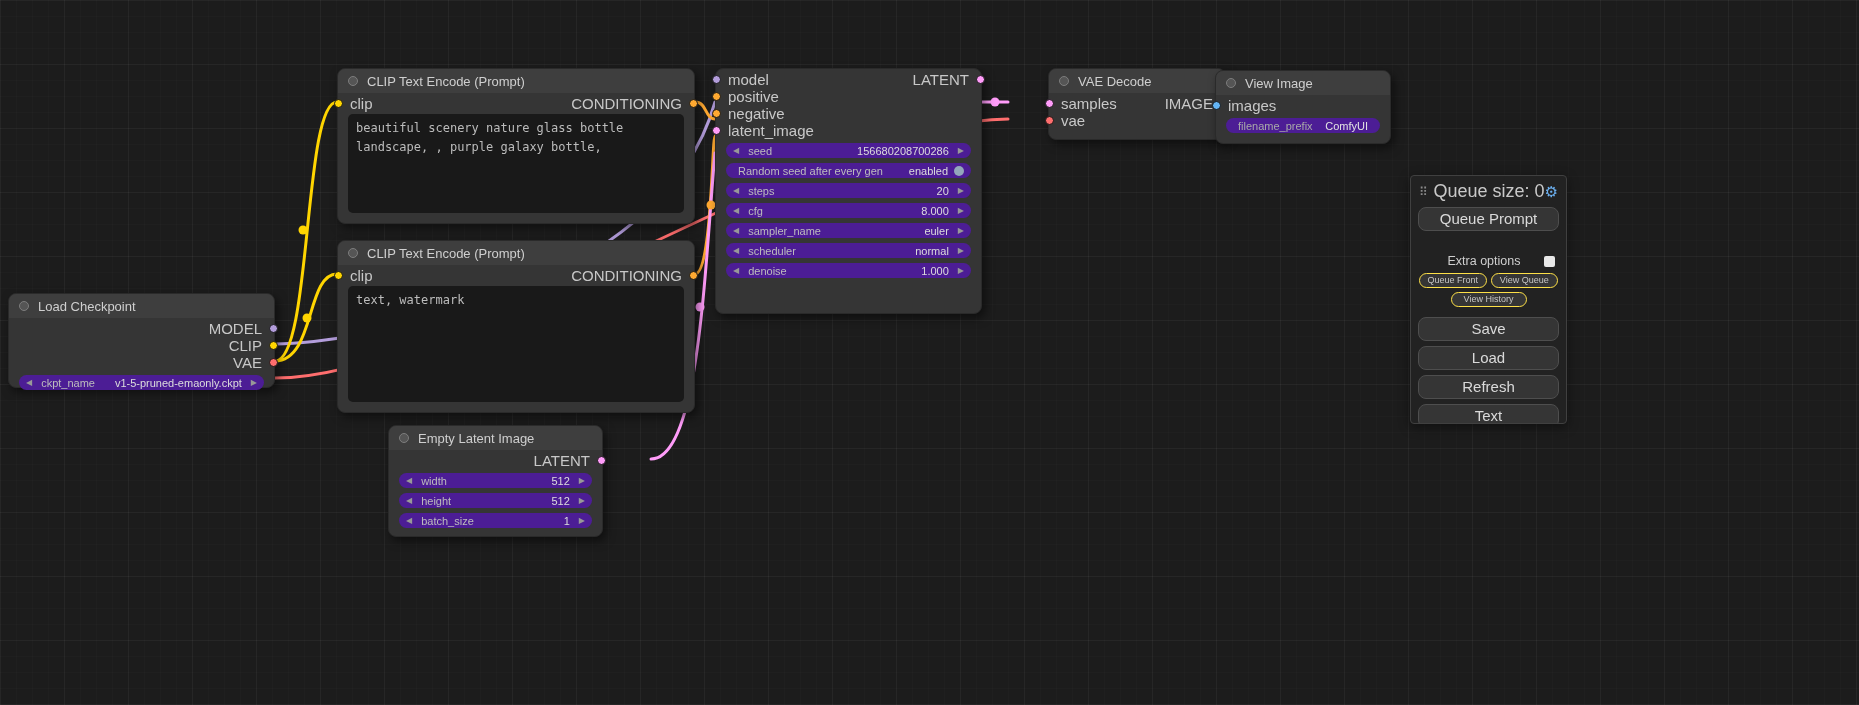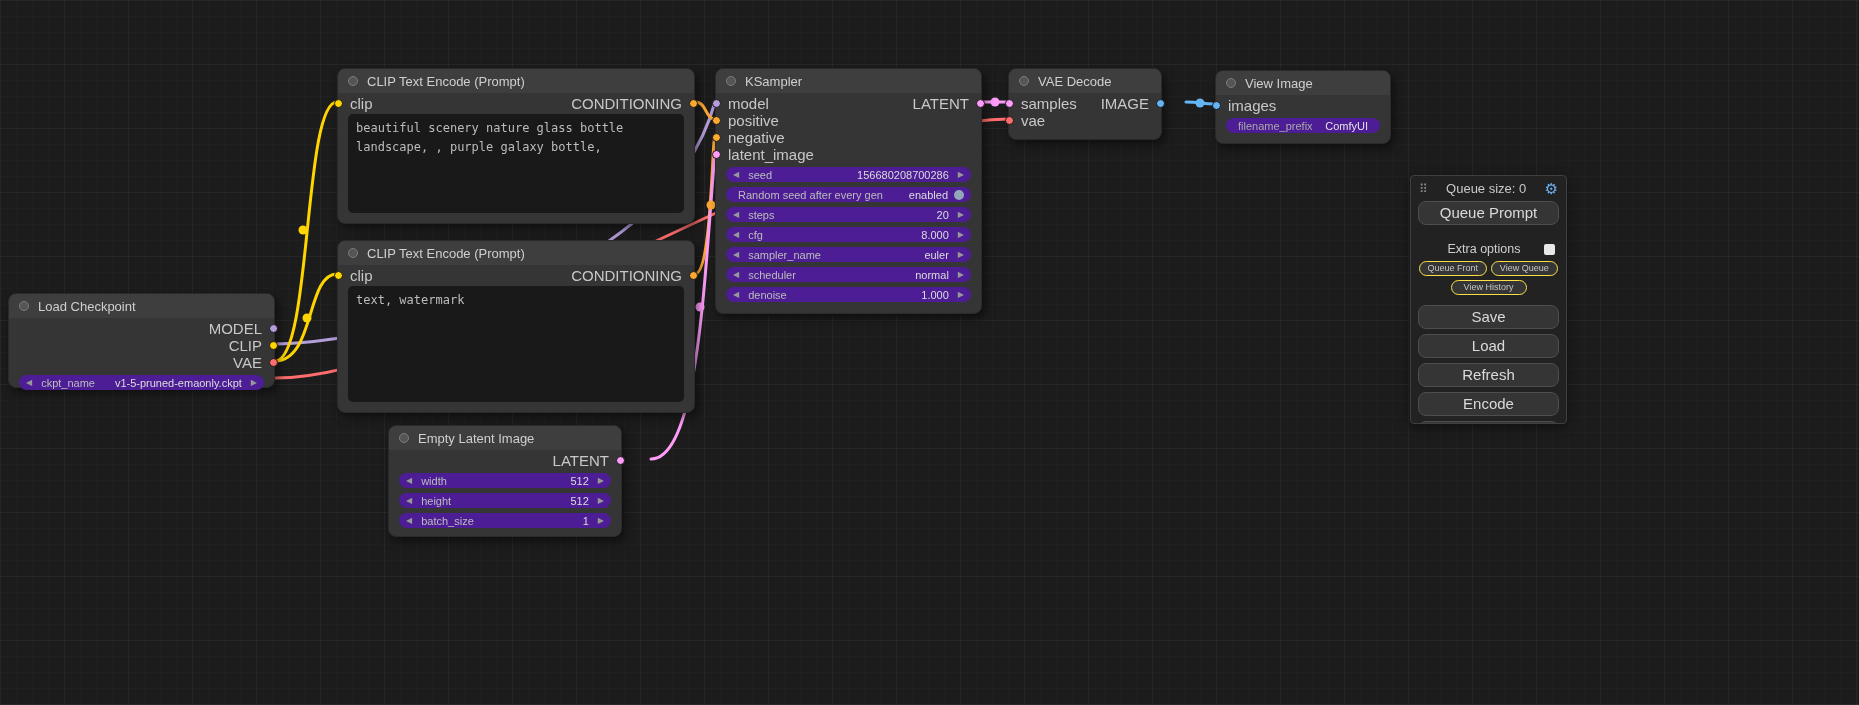--- a/index.html
+++ b/index.html
@@ -66,28 +66,28 @@
   .ta-pos{height:99px;}
   .ta-neg{height:116px;}
   
   .queue-panel{
     position:absolute;left:1410px;top:175px;width:157px;height:249px;z-index:3;
     background:#222;border:1px solid #404040;border-radius:4px;
     box-shadow:0 3px 12px rgba(0,0,0,.45);color:#d0d0d0;box-sizing:border-box;overflow:hidden;
   }
   .qp-header{display:flex;align-items:center;padding:5px 8px 3px;}
   .qp-drag{color:#8a8a8a;font-size:12px;flex:none;}
-  .qp-title{flex:1;text-align:center;font-size:13px;color:#c9c9c9;}
+  .qp-title{flex:1;text-align:right;font-size:18px;color:#c9c9c9;}
   .qp-gear{color:#6cb0f0;font-size:15px;flex:none;line-height:1;}
   .qp-btn{
     display:block;width:141px;margin:2px auto 4px;background:#353535;
     border:1px solid #4e4e4e;border-radius:8px;color:#dadada;font-size:15px;
     text-align:center;padding:2px 0 3px;font-family:inherit;cursor:pointer;
   }
-  .qp-extra{display:flex;align-items:center;justify-content:center;gap:24px;font-size:12.5px;margin:17px 0 5px;color:#cfcfcf;padding-left:36px;}
+  .qp-extra{display:flex;align-items:center;justify-content:center;gap:24px;font-size:12.5px;margin:23px 0 5px;color:#cfcfcf;padding-left:36px;}
   .qp-check{width:11px;height:11px;background:#e8e8e8;border-radius:2px;flex:none;margin-right:10px;}
   .qp-small-row{display:flex;gap:4px;margin:0 8px 4px;}
   .qp-small{
     flex:1;background:#353535;border:1px solid #fde047;border-radius:8px;
     font-size:9px;color:#c6c6c6;text-align:center;padding:1px 0 2px;font-family:inherit;cursor:pointer;
   }
   .qp-history{display:block;flex:none;width:76px;margin:0 auto 10px;}
   .qp-group{margin-top:6px;}
   .qp-group .qp-btn{margin-bottom:5px;}
 </style>
@@ -166,21 +166,21 @@
       <div class="port-row both">
         <span class="port-dot in c-clip"></span>
         <span class="port-label">clip</span>
         <span class="port-label">CONDITIONING</span>
         <span class="port-dot out c-cond"></span>
       </div>
     </div>
     <div class="textarea ta-neg">text, watermark</div>
   </div>
 
-  <div class="node" style="left:388px;top:425px;width:234px;height:112px;">
+  <div class="node" style="left:388px;top:425px;width:215px;height:112px;">
     <div class="node-header">
       <span class="collapse-dot"></span>
       <span class="node-title">Empty Latent Image</span>
     </div>
     <div class="ports">
       <div class="port-row out-only">
         <span class="port-label">LATENT</span>
         <span class="port-dot out c-latent"></span>
       </div>
     </div>
@@ -198,24 +198,20 @@
     </div>
     <div class="widget">
       <span class="arrow">◀</span>
       <span class="w-label">batch_size</span>
       <span class="w-value">1</span>
       <span class="arrow">▶</span>
     </div>
   </div>
 
   <div class="node" style="left:715px;top:68px;width:267px;height:246px;">
-    <div class="node-header">
-      <span class="collapse-dot"></span>
-      <span class="node-title">KSampler</span>
-    </div>
     <div class="ports">
       <div class="port-row both">
         <span class="port-dot in c-model"></span>
         <span class="port-label">model</span>
         <span class="port-label">LATENT</span>
         <span class="port-dot out c-latent"></span>
       </div>
       <div class="port-row in-only">
         <span class="port-dot in c-cond"></span>
         <span class="port-label">positive</span>
@@ -265,21 +261,21 @@
       <span class="arrow">▶</span>
     </div>
     <div class="widget">
       <span class="arrow">◀</span>
       <span class="w-label">denoise</span>
       <span class="w-value">1.000</span>
       <span class="arrow">▶</span>
     </div>
   </div>
 
-  <div class="node" style="left:1008px;top:68px;width:154px;height:72px;">
+  <div class="node" style="left:1048px;top:68px;width:178px;height:72px;">
     <div class="node-header">
       <span class="collapse-dot"></span>
       <span class="node-title">VAE Decode</span>
     </div>
     <div class="ports">
       <div class="port-row both">
         <span class="port-dot in c-latent"></span>
         <span class="port-label">samples</span>
         <span class="port-label">IMAGE</span>
         <span class="port-dot out c-image"></span>
@@ -321,18 +317,18 @@
     </div>
     <div class="qp-small-row">
       <button class="qp-small">Queue Front</button>
       <button class="qp-small">View Queue</button>
     </div>
     <button class="qp-small qp-history">View History</button>
     <div class="qp-group">
       <button class="qp-btn">Save</button>
       <button class="qp-btn">Load</button>
       <button class="qp-btn">Refresh</button>
-      <button class="qp-btn">Encode</button>
+      <button class="qp-btn">Text</button>
       <button class="qp-btn">Load Default</button>
     </div>
   </div>
 
 </div>
 
 </body></html>

